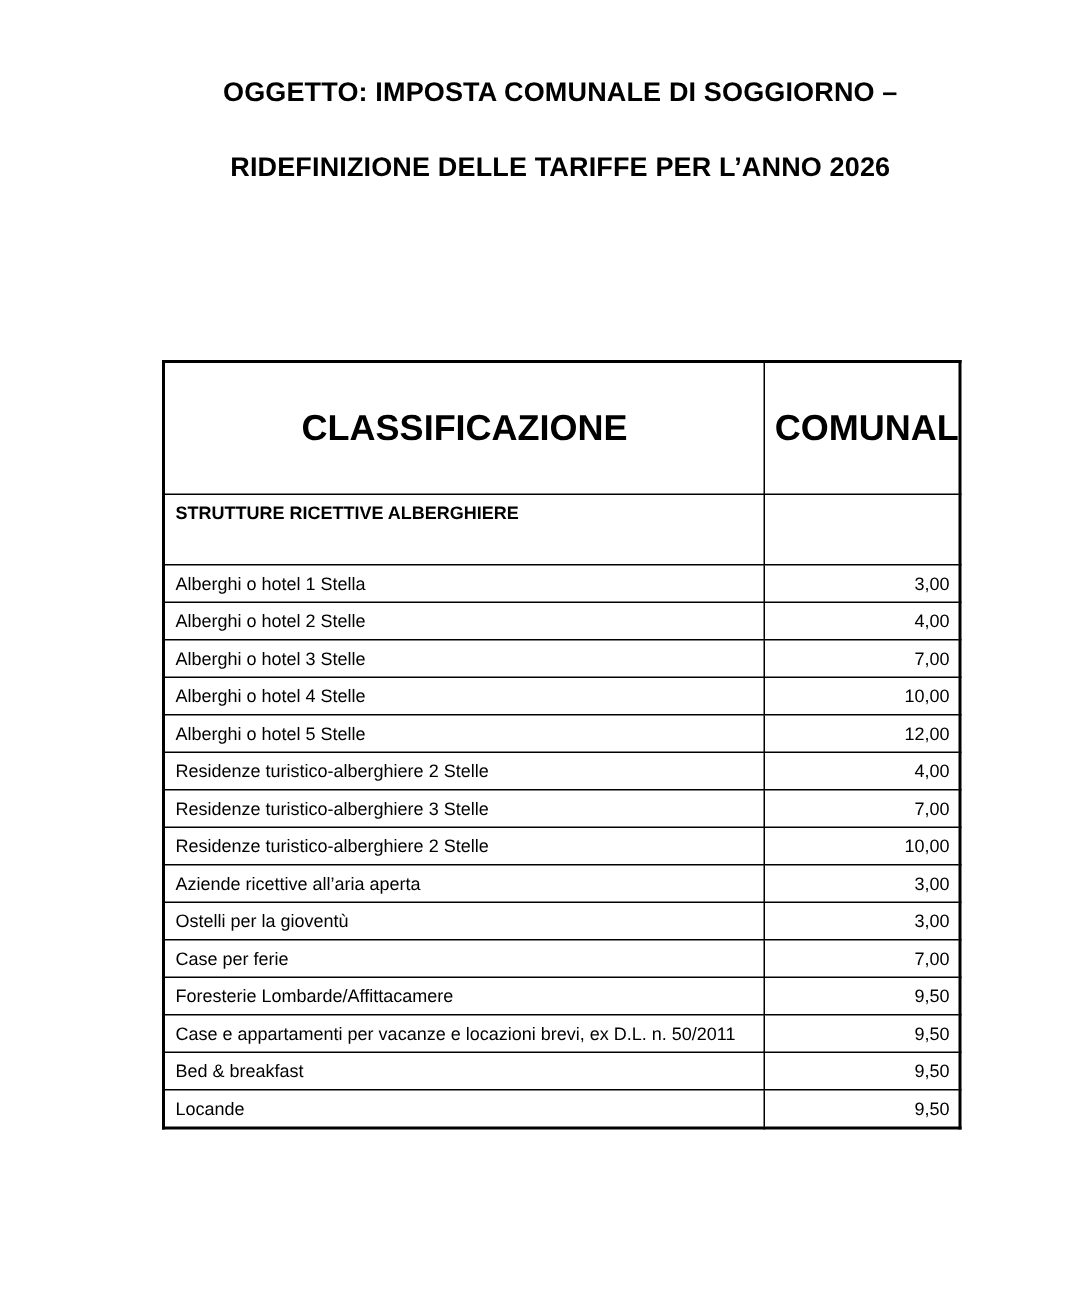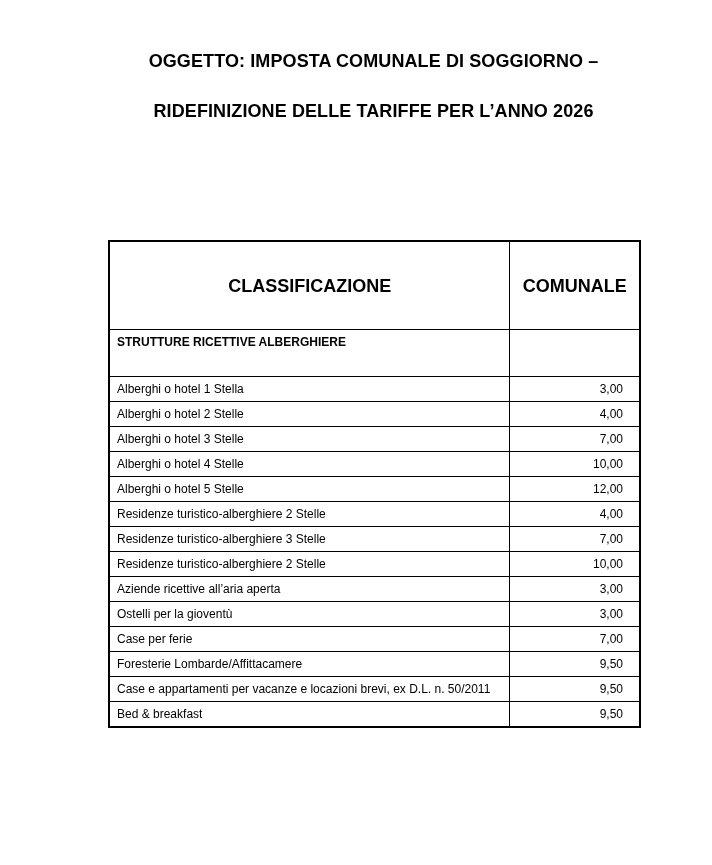--- a/index.html
+++ b/index.html
@@ -53,30 +53,30 @@
     line-height: 22px;
     padding: 1px 6px 1px 7px;
     vertical-align: top;
     overflow: hidden;
   }
   table.tariff th {
     height: 85px;
     font-weight: bold;
     text-align: center;
     vertical-align: middle;
-    font-size: 18px;
+    font-size: 24px;
   }
   table.tariff tr.section td.label {
     font-weight: bold;
     min-height: 44px;
   }
   table.tariff tr.section td { height: 44px; }
   table.tariff td.value {
     text-align: right;
-    padding-right: 16px;
+    padding-right: 6px;
   }
 </style>
 </head>
 <body>
 
 <div class="content">
   <div class="doc-title line1">OGGETTO: IMPOSTA COMUNALE DI SOGGIORNO –</div>
   <div class="doc-title line2">RIDEFINIZIONE DELLE TARIFFE PER L’ANNO 2026</div>
 
   <table class="tariff">
@@ -144,15 +144,19 @@
           <td class="value">9,50</td>
         </tr>
         <tr class="data">
           <td class="label">Case e appartamenti per vacanze e locazioni brevi, ex D.L. n. 50/2011</td>
           <td class="value">9,50</td>
         </tr>
         <tr class="data">
           <td class="label">Bed &amp; breakfast</td>
           <td class="value">9,50</td>
         </tr>
+        <tr class="data">
+          <td class="label">Locande</td>
+          <td class="value">9,50</td>
+        </tr>
       </tbody>
   </table>
 </div>
 
 </body></html>

